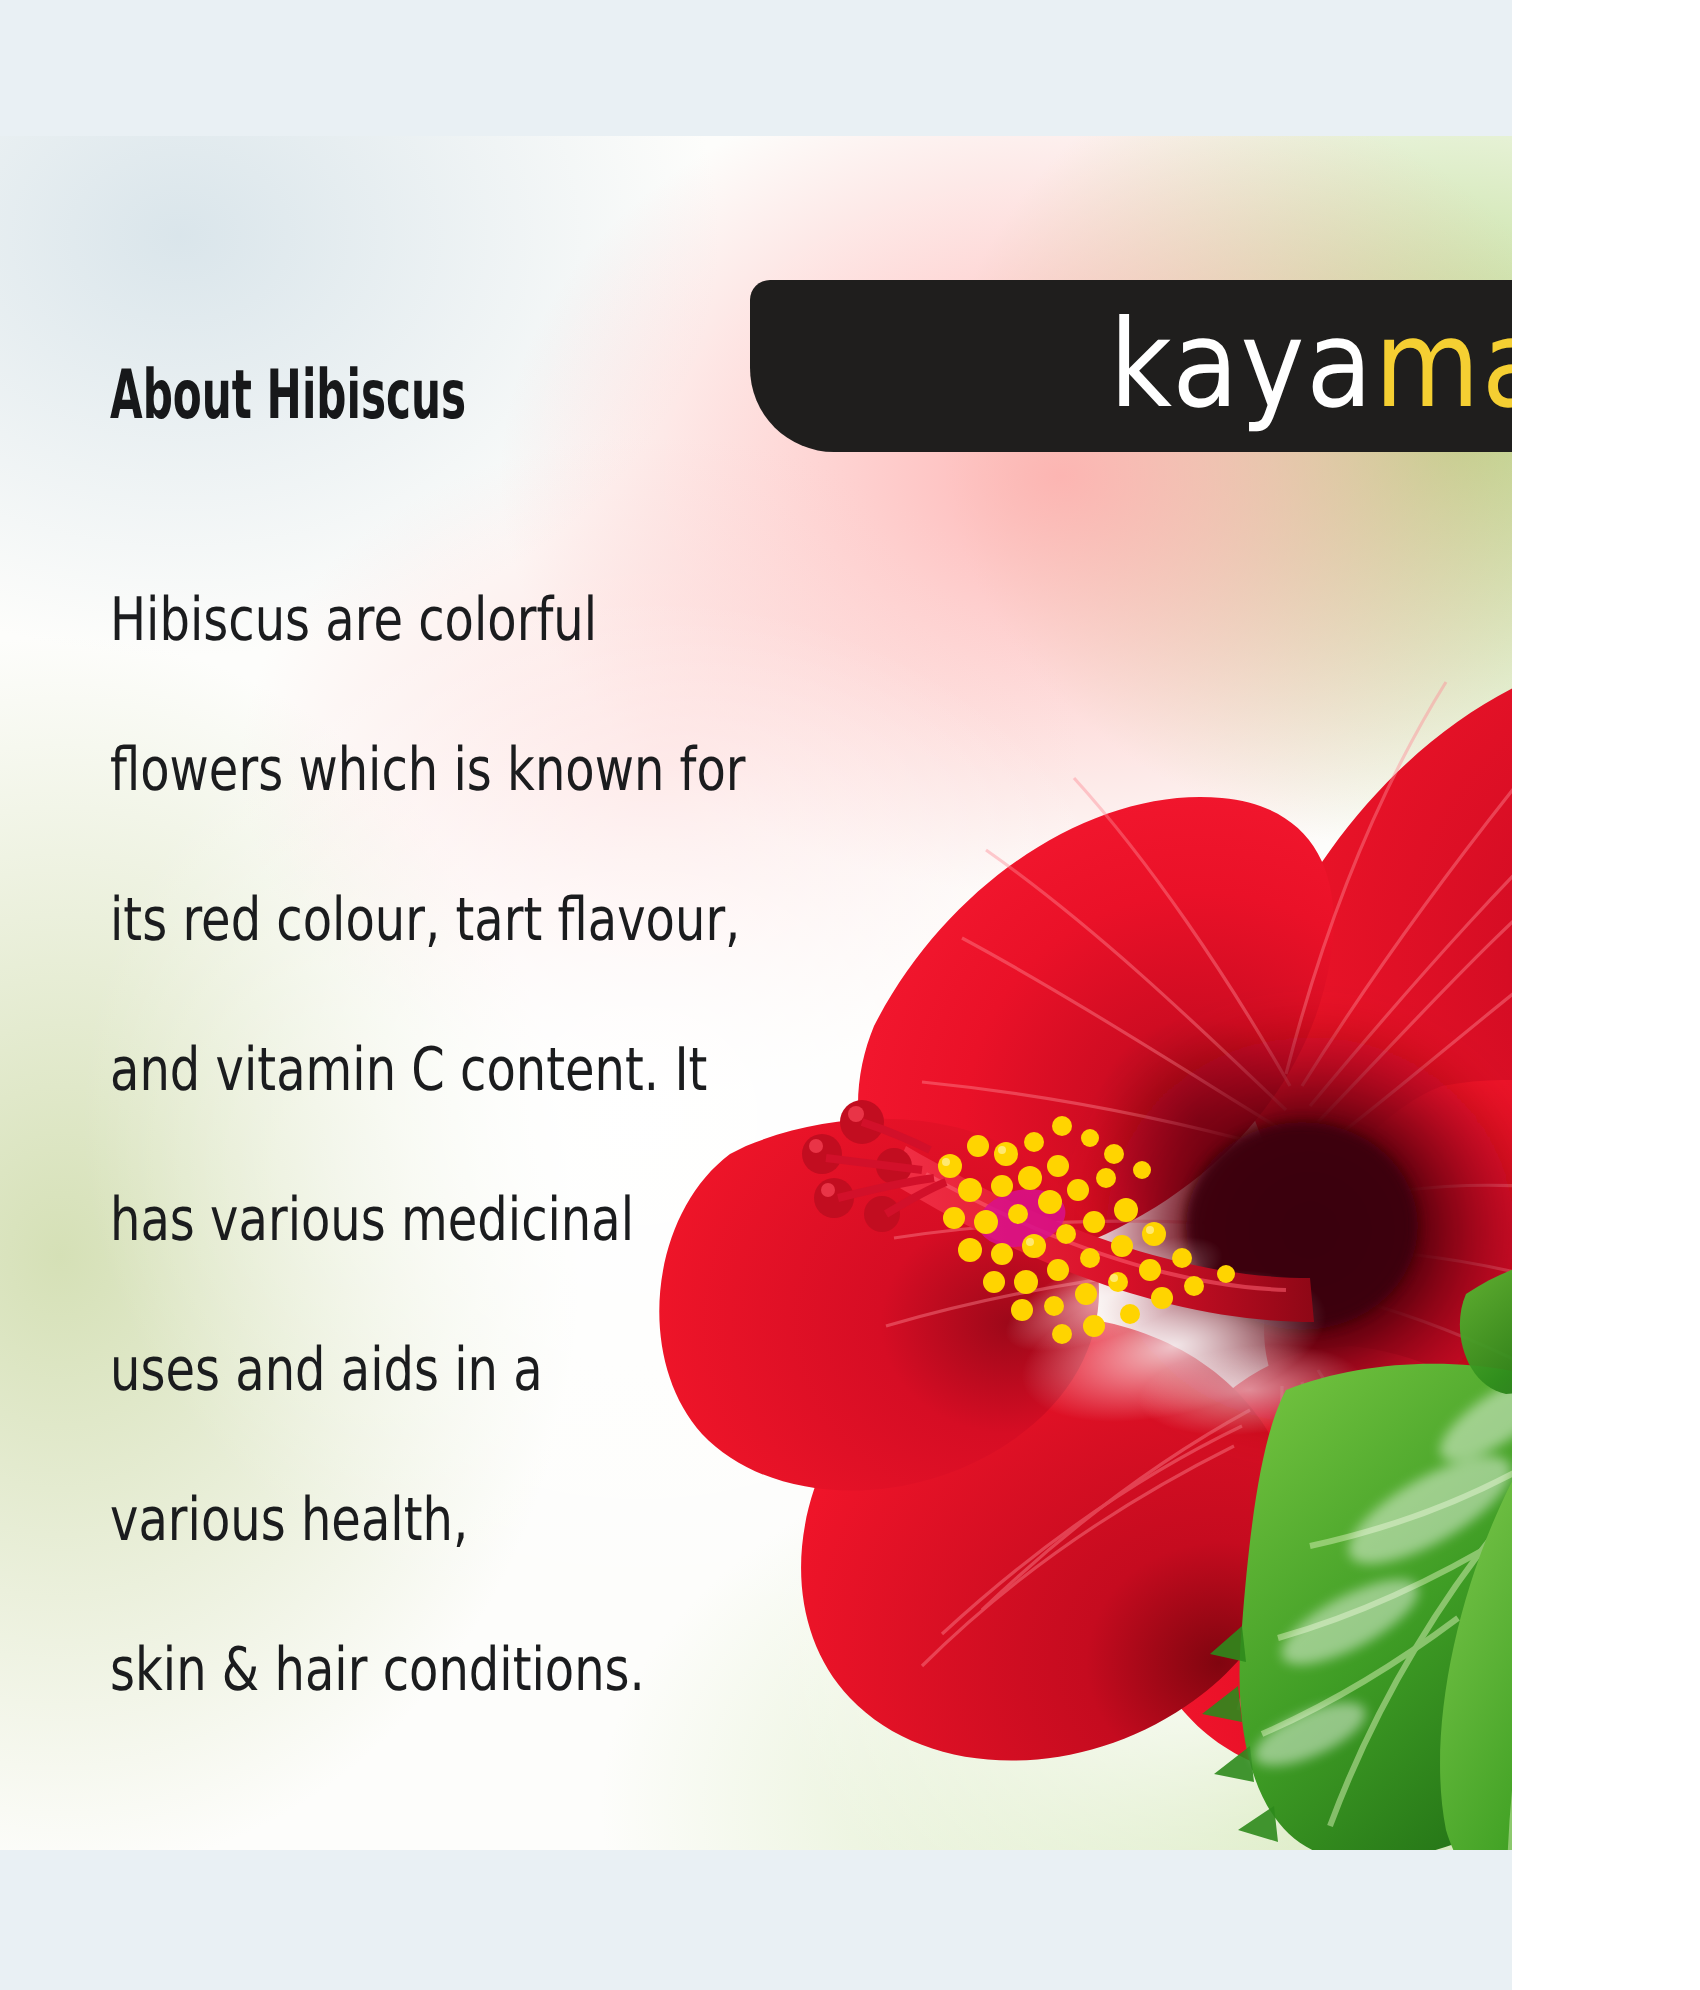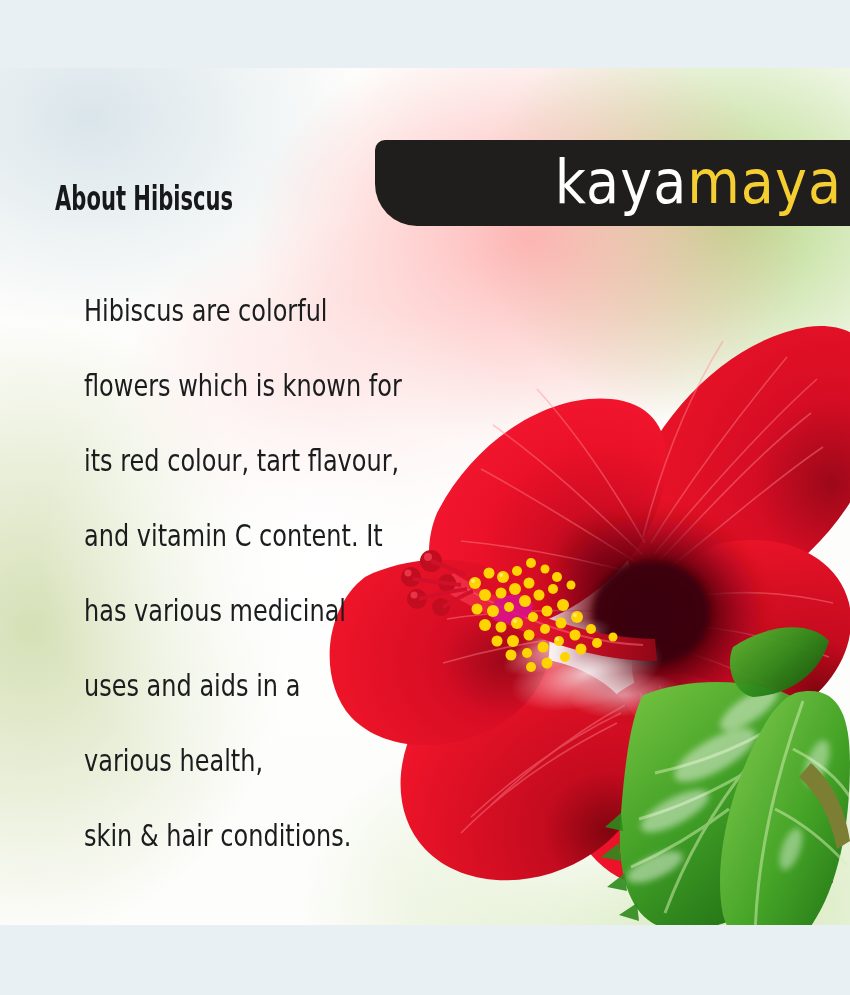--- a/index.html
+++ b/index.html
@@ -7,21 +7,21 @@
     margin: 0;
     padding: 0;
     background: #ffffff;
   }
   body {
     font-family: "Liberation Sans", sans-serif;
   }
 
   #poster {
     position: relative;
-    width: 850px;
+    width: 756px;
     height: 995px;
     overflow: hidden;
     background: #eaf1f5;
   }
 
   
   .band {
     position: absolute;
     left: 0;
     width: 850px;
@@ -123,21 +123,20 @@
     white-space: nowrap;
     letter-spacing: 0px;
   }
 
   #body-copy {
     position: absolute;
     left: 55px;
     top: 228px;
     width: 370px;
     z-index: 30;
-    margin-left: 29px;
   }
   .copy-line {
     font-family: "DejaVu Sans", sans-serif;
     font-size: 30px;
     line-height: 1;
     height: 75px;
     color: #1b1c1e;
     white-space: nowrap;
     transform: scaleX(0.80);
     transform-origin: left top;

